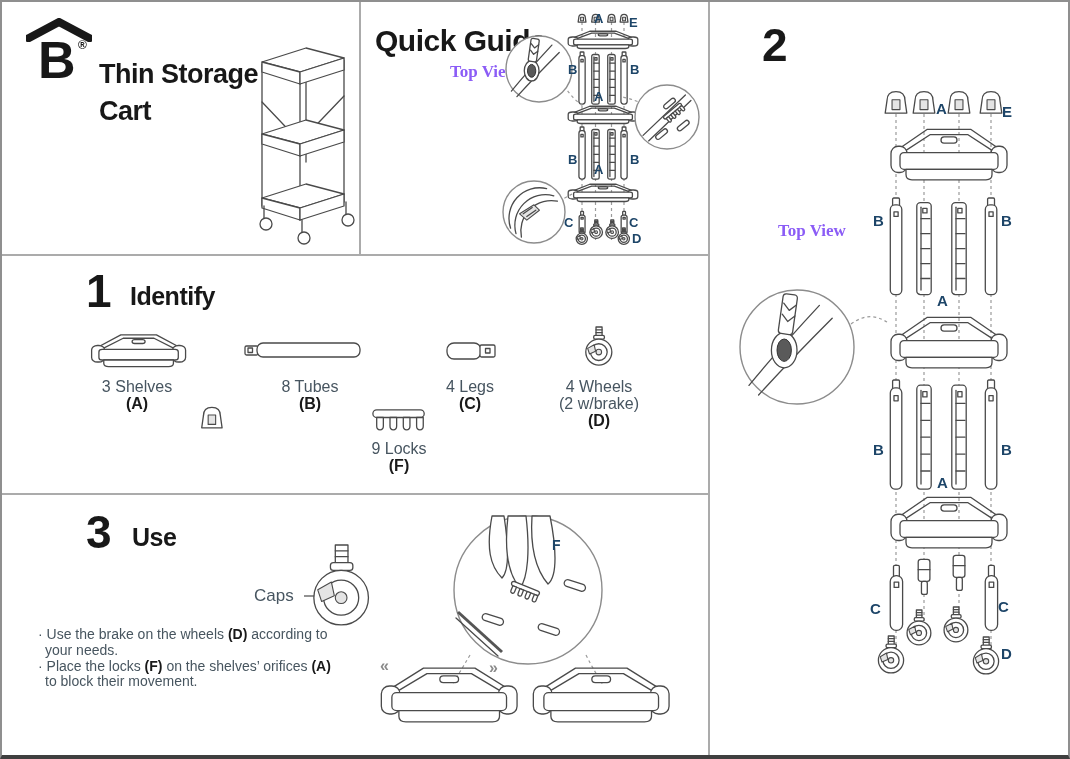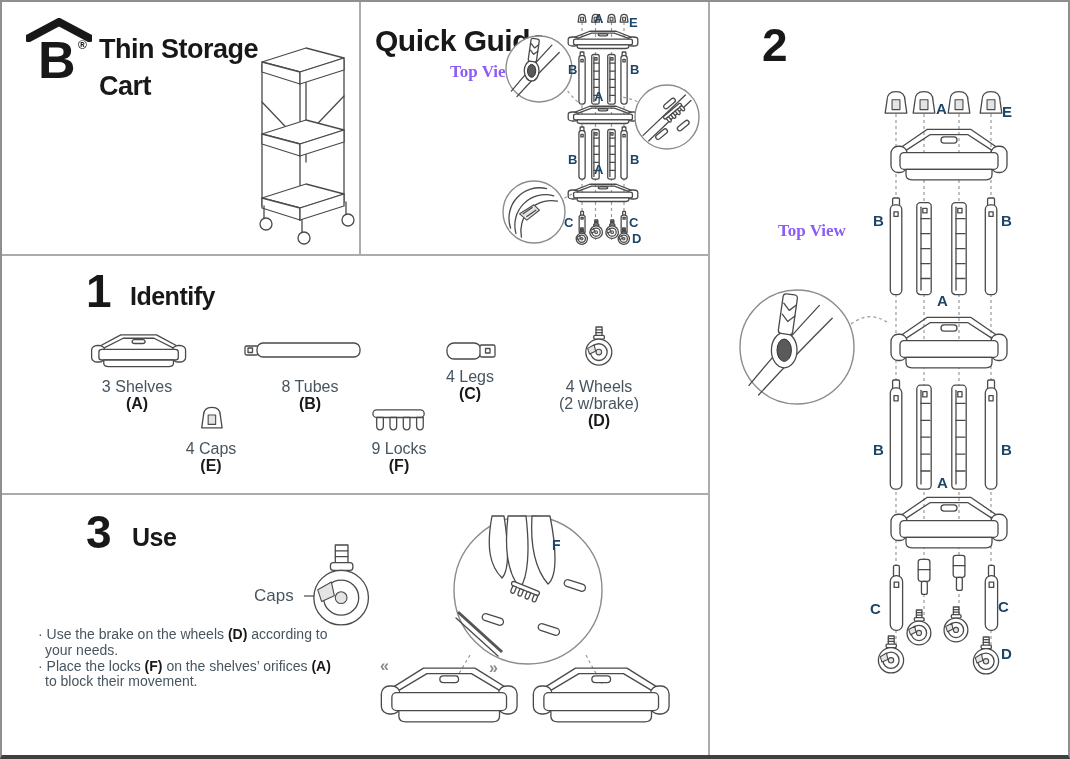--- a/index.html
+++ b/index.html
@@ -141,21 +141,21 @@
   <div class="divider" style="left:706px;top:0;width:2px;height:753px"></div>
   <div class="divider" style="left:0;top:252px;width:708px;height:2px"></div>
   <div class="divider" style="left:0;top:491px;width:708px;height:2px"></div>
 
   <section style="left:0;top:0;width:357px;height:252px">
     <svg class="abs" style="left:24px;top:16px" width="66" height="24" viewBox="0 0 66 24">
       <path d="M3 20 L33 4 L63 20" stroke="#181818" stroke-width="8" fill="none" stroke-linecap="square"></path>
     </svg>
     <span class="abs brand-b" style="left:36px;top:32px">B</span>
     <span class="abs reg" style="left:76px;top:36px">®</span>
-    <div class="abs product-title" style="left:97px;top:29px;width:175px">Thin Storage Cart</div>
+    <div class="abs product-title" style="left:97px;top:54px;width:175px">Thin Storage Cart</div>
 
     <svg class="abs" style="left:246px;top:40px" width="108" height="208" viewBox="0 0 108 208">
 
       <path class="ln" d="M14 22 V164 M52 32 V178 M96 18 V160 M58 8 V120"></path>
       <path class="ln" d="M14 60 L52 100 M96 54 L52 100"></path>
 
       <g>
         <path class="lnf" d="M14 20 L58 6 L96 16 L52 30 Z"></path>
         <path class="lnf" d="M14 20 V30 L52 42 V30 Z"></path>
         <path class="lnf" d="M52 42 L96 28 V16 L52 30 Z"></path>
@@ -267,32 +267,28 @@
     </svg>
 
     <div class="abs part-label" style="left:60px;top:122px;width:150px">
       <div>3 Shelves</div>
       <div class="part-letter">(A)</div>
     </div>
     <div class="abs part-label" style="left:233px;top:122px;width:150px">
       <div>8 Tubes</div>
       <div class="part-letter">(B)</div>
     </div>
-    <div class="abs part-label" style="left:393px;top:112px;width:150px">
+    <div class="abs part-label" style="left:393px;top:122px;width:150px">
       <div>4 Legs</div>
       <div class="part-letter">(C)</div>
     </div>
     <div class="abs part-label" style="left:522px;top:122px;width:150px">
       <div>4 Wheels</div>
       <div>(2 w/brake)</div>
       <div class="part-letter">(D)</div>
-    </div>
-    <div class="abs part-label" style="left:134px;top:184px;width:150px">
-      <div>4 Caps</div>
-      <div class="part-letter">(E)</div>
     </div>
     <div class="abs part-label" style="left:322px;top:184px;width:150px">
       <div>9 Locks</div>
       <div class="part-letter">(F)</div>
     </div>
   </section>
 
   <section style="left:0;top:493px;width:706px;height:262px">
     <span class="abs step-num" style="left:84px;top:14px">3</span>
     <span class="abs step-head" style="left:130px;top:28px">Use</span>

